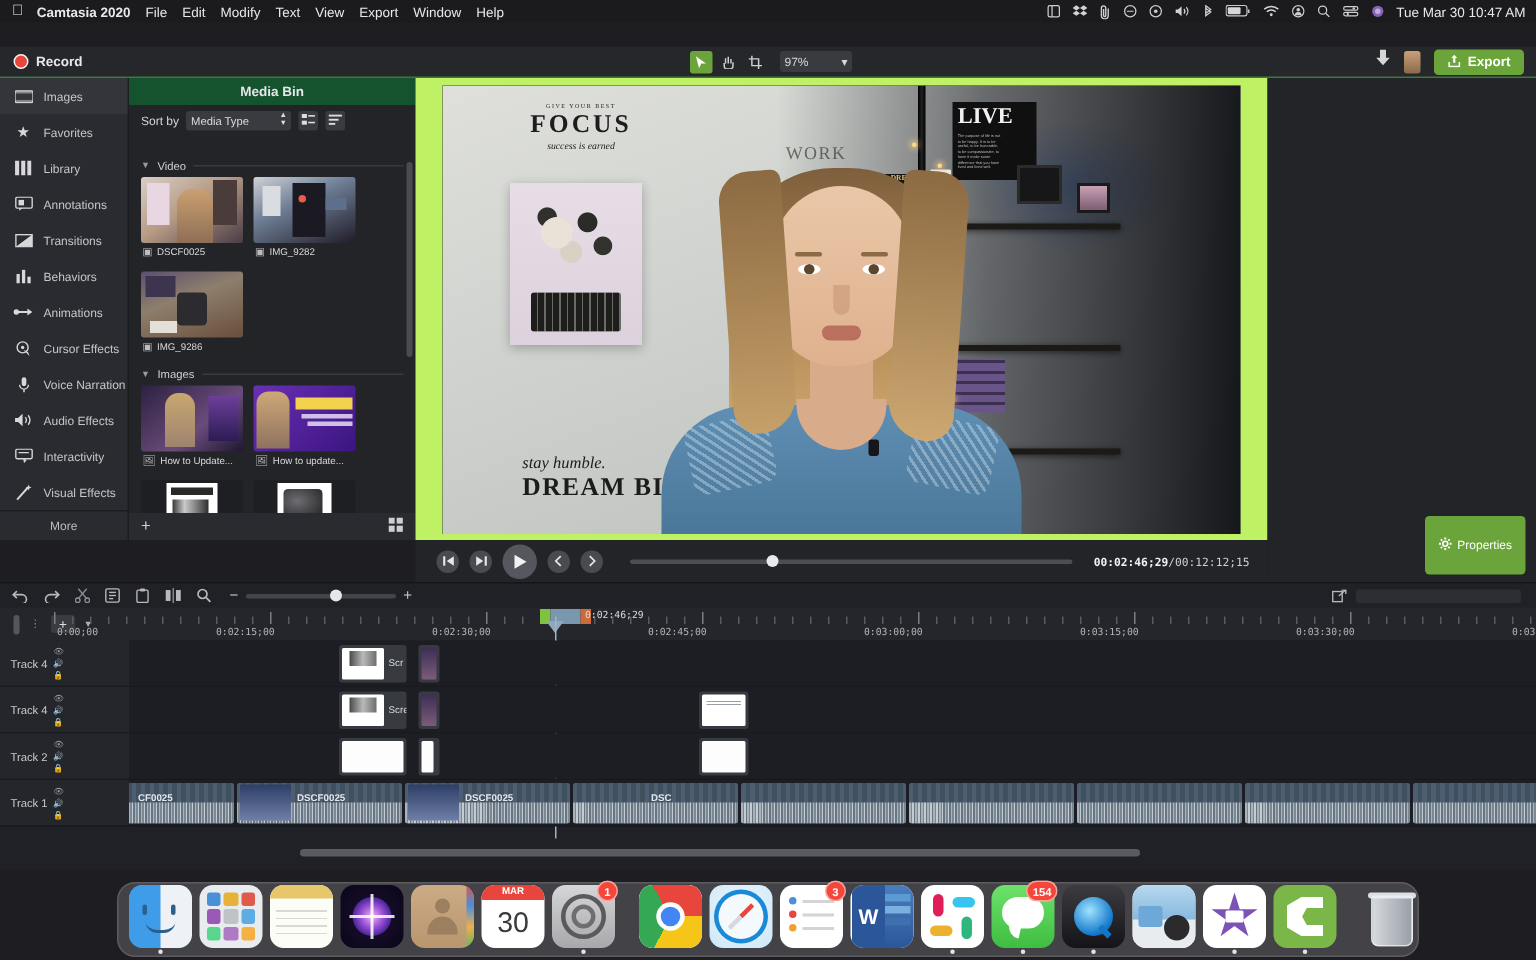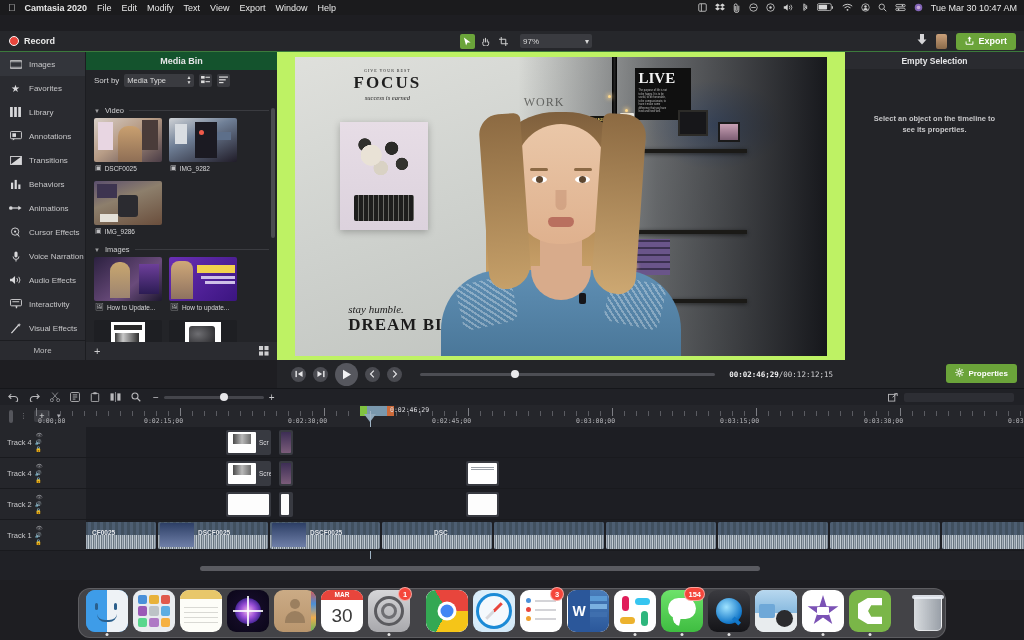--- a/index.html
+++ b/index.html
@@ -49,21 +49,21 @@
   .rec-dot { width: 10px; height: 10px; border-radius: 50%; background: #e8453c; border: 1.5px solid #f5f5f5; }
   .record-btn span { color: #e8e8e8; font-size: 9px; font-weight: bold; }
   .tool-center { position: absolute; left: 460px; display: flex; align-items: center; gap: 3px; }
   .tbtn {
     width: 15px; height: 15px; border-radius: 2px;
     display: flex; align-items: center; justify-content: center;
     color: #cfcfcf; font-size: 9px; cursor: pointer;
   }
   .tbtn.active { background: #6ba43a; color: #fff; }
   .zoombox {
-    width: 72px; height: 14px; background: #3a3b40; border-radius: 2px;
+    width: 48px; height: 14px; background: #3a3b40; border-radius: 2px;
     display: flex; align-items: center; justify-content: space-between;
     padding: 0 3px; margin-left: 6px; color: #d8d8d8; font-size: 8px; cursor: pointer;
   }
   .tool-right { position: absolute; right: 8px; display: flex; align-items: center; gap: 9px; }
   .export-btn {
     background: #6ba43a; color: #fff; font-size: 9px; font-weight: bold;
     padding: 3px 9px; border-radius: 3px; display: flex; align-items: center; gap: 4px; cursor: pointer;
   }
   .mini-av { width: 11px; height: 15px; background: linear-gradient(#caa07a,#8a6a4a); border-radius: 2px; }
 
@@ -216,21 +216,21 @@
   .pb-time { color: #cfcfd2; font-size: 7.5px; font-family: "DejaVu Sans Mono", monospace; margin-right: 12px; white-space: nowrap; }
   .pb-time .cur { color: #f0f0f2; font-weight: bold; }
 
   
   .props { position: absolute; top: 52px; left: 845px; width: 179px; height: 336px; background: #232428; }
   .props-title { height: 17px; background: #2a2b30; color: #e6e6e8; font-size: 8.5px; font-weight: bold;
     display: flex; align-items: center; justify-content: center; }
   .props-msg { color: #c8c8ca; font-size: 7.5px; font-weight: bold; text-align: center;
     padding: 44px 24px 0; line-height: 1.5; }
   .props-btn-row { position: absolute; bottom: 5px; right: 7px; }
-  .props-btn { background: #6ba43a; color: #fff; font-size: 8px; font-weight: bold; padding: 4px 9px;
+  .props-btn { background: #6ba43a; color: #fff; font-size: 8px; font-weight: normal; padding: 14px 9px;
     border-radius: 3px; display: flex; align-items: center; gap: 4px; cursor: pointer; }
 
   
   .timeline { position: absolute; top: 388px; left: 0; width: 1024px; height: 192px; background: #202126;
     border-top: 1px solid #15161a; }
   .tl-toolbar { height: 16px; display: flex; align-items: center; padding-left: 8px; gap: 10px; }
   .tl-ic { color: #b9b9bc; font-size: 9px; cursor: pointer; display:flex; align-items:center; }
   .zs { display: flex; align-items: center; gap: 5px; margin-left: 2px; }
   .zs .bar { position: relative; width: 100px; height: 3px; background: #44454b; border-radius: 2px; }
   .zs .knob { position: absolute; left: 56%; top: -3px; width: 8px; height: 8px; border-radius: 50%; background: #e6e6e9; cursor:pointer; }
@@ -792,22 +792,20 @@
     </div>
     <div class="pb-slider">
       <div class="pb-knob"></div>
     </div>
     <div class="pb-time">
       <span class="cur">00:02:46;29</span><span>/</span><span>00:12:12;15</span>
     </div>
   </div>
 
   <div class="props">
-    <div class="props-title">Empty Selection</div>
-    <div class="props-msg">Select an object on the timeline to see its properties.</div>
     <div class="props-btn-row">
       <div class="props-btn">
         <span>
           <svg width="9" height="9" viewBox="0 0 11 11">
               <circle cx="5.5" cy="5.5" r="2" fill="none" stroke="#fff" stroke-width="1.3"></circle>
               <g stroke="#fff" stroke-width="1.5">
                 <line x1="5.5" y1="0.4" x2="5.5" y2="2"></line>
                 <line x1="5.5" y1="9" x2="5.5" y2="10.6"></line>
                 <line x1="0.4" y1="5.5" x2="2" y2="5.5"></line>
                 <line x1="9" y1="5.5" x2="10.6" y2="5.5"></line>

